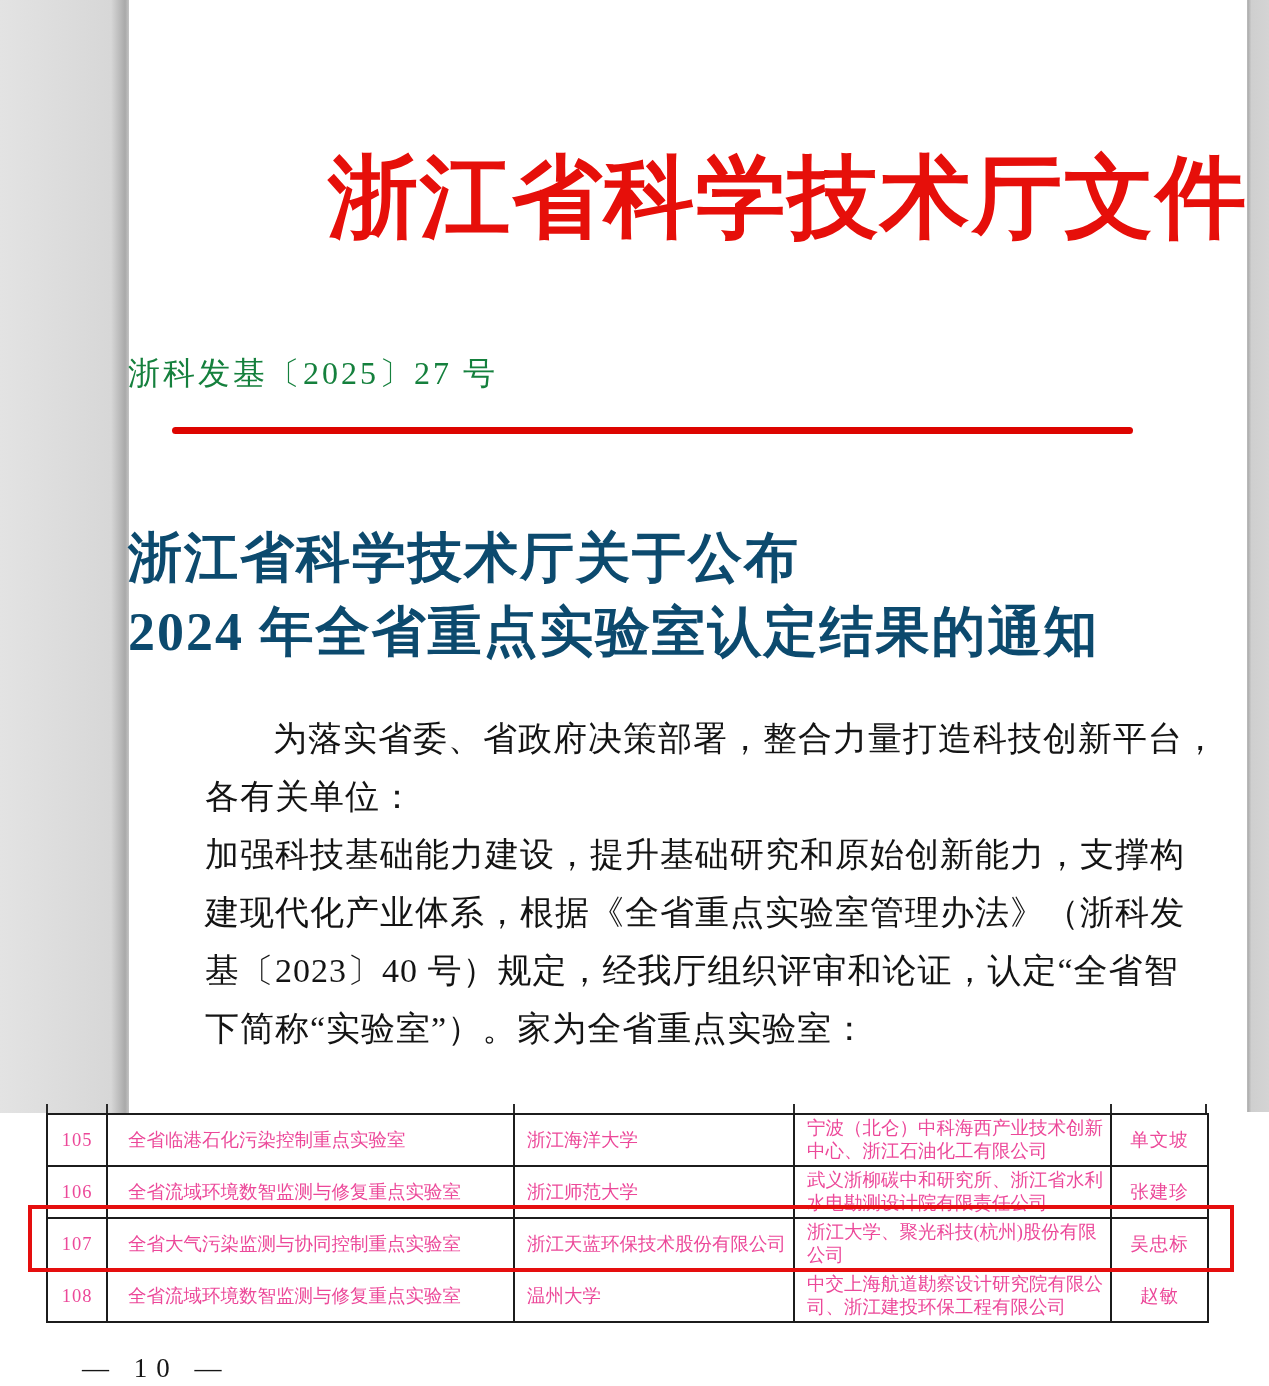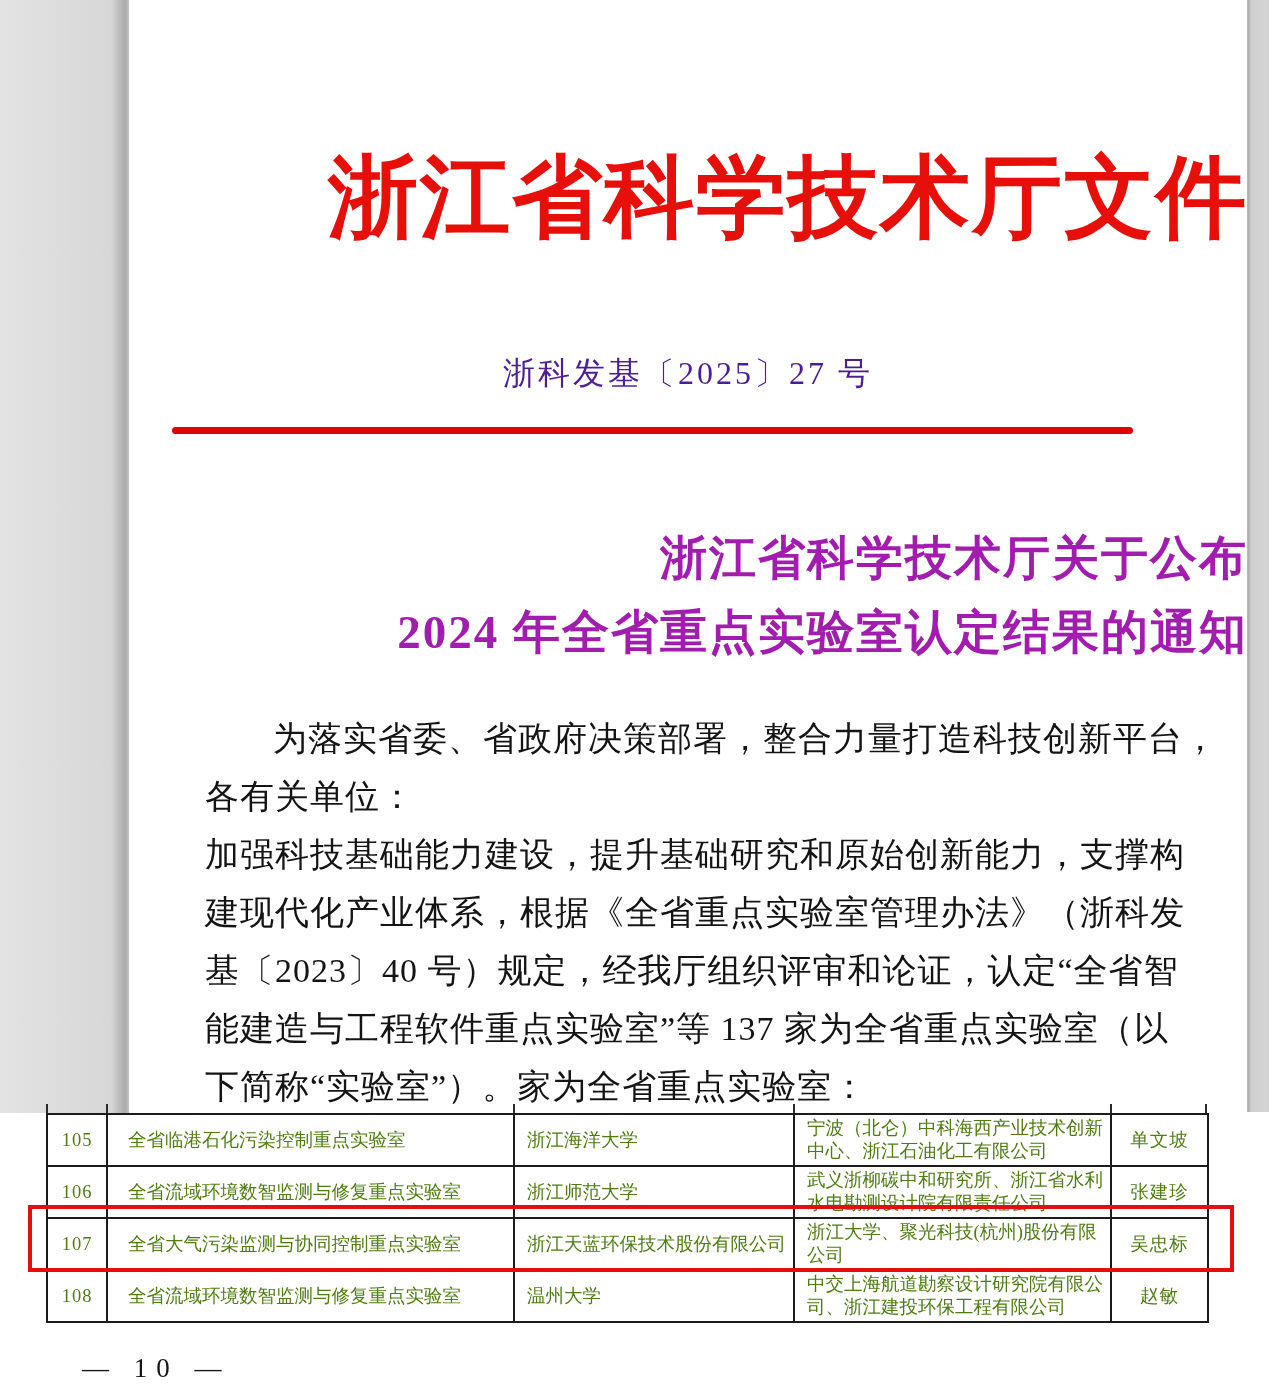--- a/index.html
+++ b/index.html
@@ -12,42 +12,42 @@
     background:linear-gradient(to right,#e3e3e3 0%,#d7d7d7 86%,#a9a9a9 97%,#c4c4c4 100%);}
   .margin-right{left:1247px;width:22px;height:1112px;
     background:linear-gradient(to left,#d4d4d4 0%,#cfcfcf 80%,#a9a9a9 97%,#e6e6e6 100%);}
 
   .header-title{
     position:absolute;left:128px;top:142px;width:1120px;text-align:right;
     font-size:90px;font-weight:bold;line-height:1.25;letter-spacing:2px;
     color:#e60f0a;white-space:nowrap;
   }
   .doc-number{
-    position:absolute;left:128px;top:352px;width:1120px;text-align:center;
-    font-size:32px;line-height:42px;letter-spacing:3px;color:#4c1d95;
+    position:absolute;left:128px;top:352px;width:1120px;
+    font-size:32px;line-height:42px;letter-spacing:3px;color:#15803d;
   }
   .red-rule{
     position:absolute;left:172px;top:427px;width:961px;height:7px;
     background:#dd0400;border-radius:4px;
   }
   .notice-title{
-    position:absolute;left:128px;top:521px;width:1120px;text-align:right;
-    font-size:47px;font-weight:bold;line-height:74px;letter-spacing:2px;color:#a21caf;
+    position:absolute;left:128px;top:521px;width:1120px;text-align:left;
+    font-size:54px;font-weight:bold;line-height:74px;letter-spacing:2px;color:#0c4a6e;
   }
   .body-text{
     position:absolute;left:205px;top:710px;width:942px;
     font-size:34px;line-height:58px;letter-spacing:1px;color:#141414;
   }
   .body-text .line{white-space:nowrap;}
   .body-text .indent{padding-left:68px;}
 
   table.results{
     position:absolute;left:46px;top:1113px;width:1161px;
     border-collapse:collapse;table-layout:fixed;
-    font-size:18.5px;line-height:23px;color:#4d7c0f;
+    font-size:18.5px;line-height:23px;color:#ec4899;
   }
   table.results td{
     border:2px solid #1c1c1c;vertical-align:middle;
     padding:2px 6px 2px 12px;overflow:hidden;
   }
   table.results td.c-no,table.results td.c-dir{text-align:center;padding:2px 2px;letter-spacing:1px;}
   table.results td.c-lab{padding-left:20px;}
   table.results tr.r1{height:52px;} table.results tr.r2{height:52px;}
   table.results tr.r3{height:46px;} table.results tr.r4{height:47px;}
 
@@ -78,21 +78,20 @@
   <div>浙江省科学技术厅关于公布</div>
   <div>2024 年全省重点实验室认定结果的通知</div>
 </div>
 
 <div class="body-text">
   <div class="line indent">为落实省委、省政府决策部署，整合力量打造科技创新平台，</div>
   <div class="line">各有关单位：</div>
   <div class="line">加强科技基础能力建设，提升基础研究和原始创新能力，支撑构</div>
   <div class="line">建现代化产业体系，根据《全省重点实验室管理办法》（浙科发</div>
   <div class="line">基〔2023〕40 号）规定，经我厅组织评审和论证，认定“全省智</div>
-  <div class="line">能建造与工程软件重点实验室”等 137 家为全省重点实验室（以</div>
   <div class="line">下简称“实验室”）。家为全省重点实验室：</div>
 </div>
 
 <div class="stub" style="left:46px"></div>
 <div class="stub" style="left:106px"></div>
 <div class="stub" style="left:513px"></div>
 <div class="stub" style="left:793px"></div>
 <div class="stub" style="left:1110px"></div>
 <div class="stub" style="left:1205px"></div>
 

